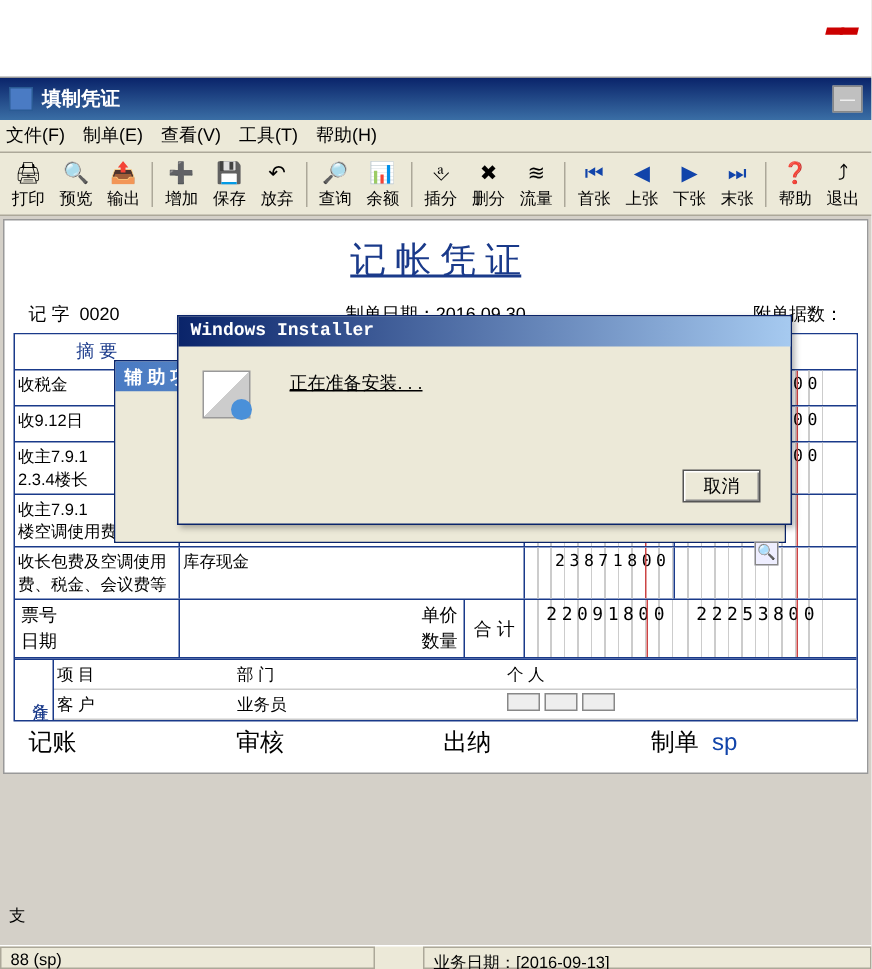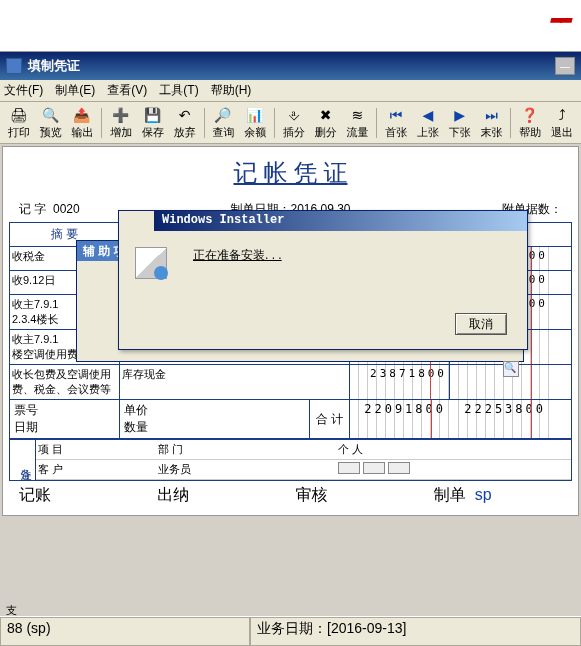--- a/index.html
+++ b/index.html
@@ -37,35 +37,35 @@
 .attach-row > div { padding: 2px 4px; }
 .remark-row { display: flex; border-top: 1px solid #1a3a8a; font-size: 11px; }
 .remark-label { width: 26px; writing-mode: vertical-rl; text-align: center; padding: 4px 2px; border-right: 1px solid #1a3a8a; color: #1a3a8a; }
 .remark-body { flex: 1; }
 .remark-line { display: flex; border-bottom: 1px solid #ccc; padding: 2px; }
 .remark-line > span { display: inline-block; }
 .sign-row { display: flex; padding: 4px 10px; font-size: 16px; gap: 10px; }
 .sign-row > span { flex: 1; }
 .small-icon { display: inline-block; width: 22px; height: 12px; border: 1px solid #888; background: #eee; vertical-align: middle; }
 .bottomarea { position: absolute; bottom: 22px; left: 0; right: 0; padding: 6px; font-size: 11px; }
-.statusbar { position: absolute; bottom: 0; left: 0; right: 0; height: 30px; background: #ece9d8; border-top: 1px solid #fff; display: flex; font-size: 14px; }
+.statusbar { position: absolute; bottom: 0; left: 0; right: 0; height: 16px; background: #ece9d8; border-top: 1px solid #fff; display: flex; font-size: 11px; gap: 32px; }
 .statusbar > div { border: 1px solid #aca899; padding: 2px 6px; }
 .status-left { width: 250px; }
 .status-mid { flex: 1; }
 
 
 .aux-dialog { position: absolute; left: 76px; top: 240px; width: 448px; background: #ece9d8; border: 1px solid #0a246a; z-index: 5; }
 .aux-title { height: 20px; background: linear-gradient(to right, #4a7bc4, #8ab); color: #fff; padding: 2px 6px; font-size: 12px; font-weight: bold; }
 .aux-body { height: 100px; background: #ece9d8; position: relative; }
 .aux-btn { position: absolute; right: 14px; width: 70px; height: 22px; background: #ece9d8; border: 1px solid #888; box-shadow: inset 1px 1px #fff; cursor: pointer; text-align: center; line-height: 20px; }
 .mag-icon { position: absolute; right: 4px; bottom: -16px; width: 16px; height: 16px; border: 1px solid #888; background: #eef; text-align: center; font-size: 10px; cursor: pointer; }
 
 
 .installer { position: absolute; left: 118px; top: 210px; width: 410px; height: 140px; background: #ece9d8; border: 1px solid #0a246a; z-index: 10; box-shadow: 2px 2px 4px rgba(0,0,0,0.3); }
-.installer-title { height: 20px; background: linear-gradient(to right, #0a246a, #a6caf0); color: #fff; padding: 2px 8px; font-family: "Courier New", monospace; font-size: 12px; font-weight: bold; margin-left: 35px; }
+.installer-title { height: 20px; background: linear-gradient(to right, #0a246a, #a6caf0); color: #fff; padding: 2px 8px; font-family: "Courier New", monospace; font-size: 12px; font-weight: bold; }
 .installer-body { padding: 16px; display: flex; gap: 26px; text-decoration: underline; }
 .installer-icon { width: 32px; height: 32px; border: 1px solid #999; background: linear-gradient(135deg, #fff 50%, #ccc 50%); position: relative; }
 .installer-icon::after { content: ''; position: absolute; right: -2px; bottom: -2px; width: 14px; height: 14px; border-radius: 50%; background: #4a90d9; }
 .installer-btn { position: absolute; right: 20px; bottom: 14px; width: 52px; height: 22px; background: #ece9d8; border: 1px solid #555; box-shadow: inset 1px 1px #fff, inset -1px -1px #888; cursor: pointer; text-align: center; line-height: 20px; }
 
 .red-brand { position: absolute; top: 6px; right: 10px; color: #c00; font-weight: bold; font-style: italic; font-size: 14px; letter-spacing: -1px; }
 </style>
 </head>
 <body>
 
@@ -212,21 +212,21 @@
           <div class="col-debit money-cell">23871800</div>
           <div class="col-credit money-cell"></div>
         </div>
       </div>
 
     <div class="attach-row">
       <div style="width:110px;border-right:1px solid #1a3a8a">
         <div>票号</div>
         <div>日期</div>
       </div>
-      <div style="width:190px;border-right:1px solid #1a3a8a;text-align:left">
+      <div style="width:190px;border-right:1px solid #1a3a8a;text-align:right">
         <div>单价</div>
         <div>数量</div>
       </div>
       <div style="width:40px;border-right:1px solid #1a3a8a;display:flex;align-items:center;justify-content:center">合  计</div>
       <div class="col-debit money-cell">22091800</div>
       <div class="col-credit money-cell">22253800</div>
     </div>
 
     <div class="remark-row">
       <div class="remark-label">备注</div>
@@ -242,22 +242,22 @@
           <span class="small-icon"></span>&nbsp;
           <span class="small-icon"></span>&nbsp;
           <span class="small-icon"></span>
         </div>
       </div>
     </div>
   </div>
 
   <div class="sign-row">
     <span>记账</span>
+    <span>审核</span>
     <span>出纳</span>
-    <span>审核</span>
     <span><span>制单</span>&nbsp;&nbsp;<span style="color:#14a">sp</span></span>
   </div>
 </div>
 
 <div class="aux-dialog">
   <div class="aux-title">辅 助 项</div>
   <div class="aux-body">
     <div class="aux-btn" style="top:28px">人</div>
     <div class="aux-btn" style="top:56px">销</div>
     <div class="mag-icon">🔍</div>

